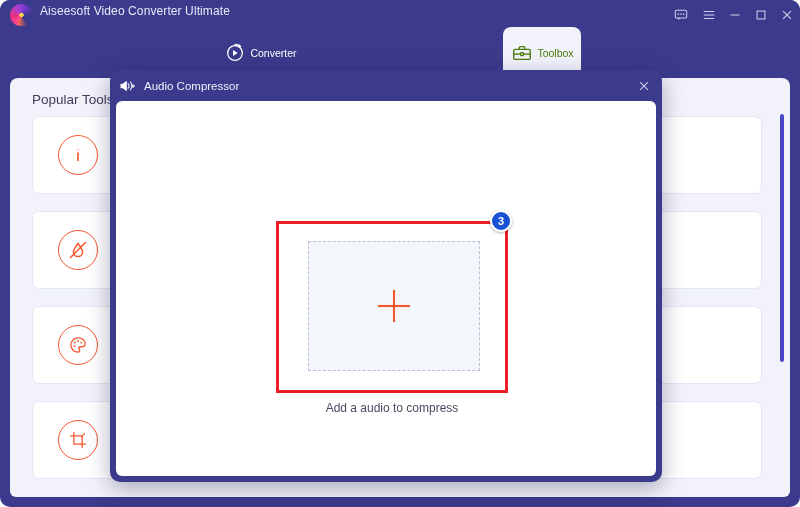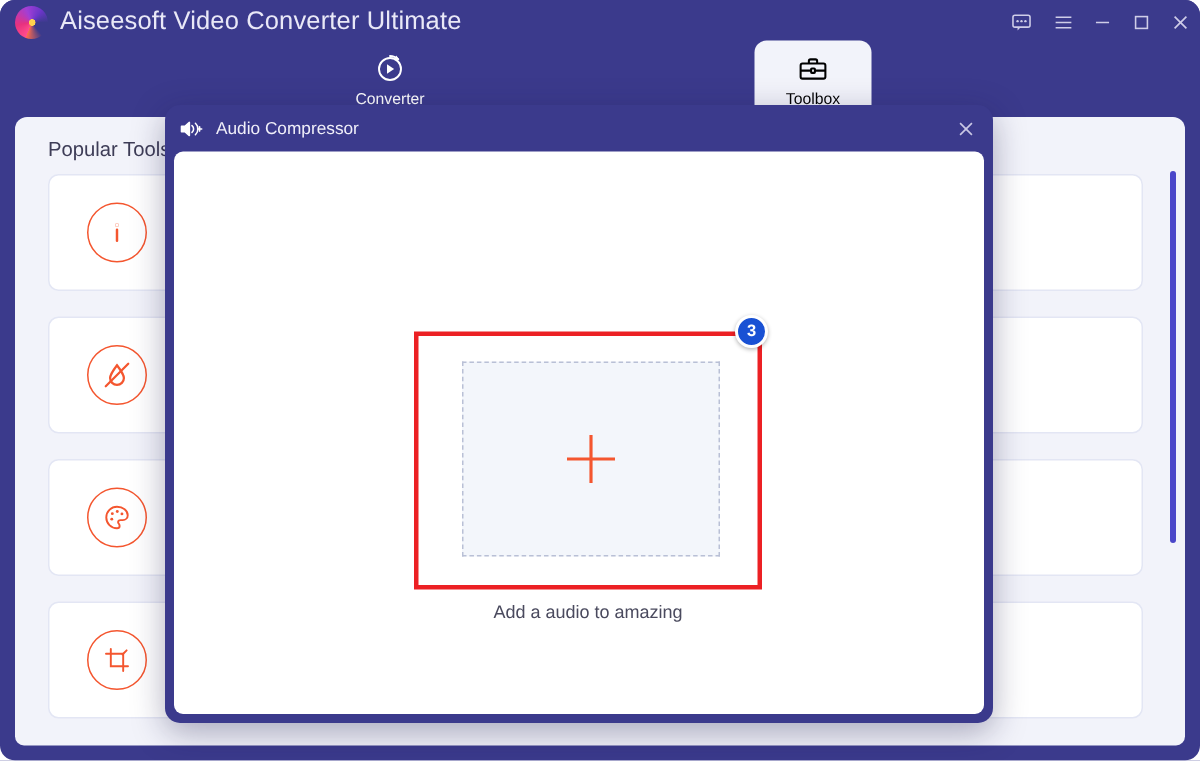--- a/index.html
+++ b/index.html
@@ -29,49 +29,49 @@
   #logo {
     position: absolute; left: 10px; top: 4px;
     width: 22px; height: 22px; border-radius: 50%;
     background:
       radial-gradient(circle at 52% 50%, #ffd34d 0 13%, rgba(255,211,77,0) 15%),
       conic-gradient(from 200deg, #ff4d8d 0deg, #e8317e 60deg, #a13fd6 140deg,
                      #6b35c9 200deg, #3b3a8c 250deg, #3b3a8c 300deg, #ff6b4d 360deg);
   }
   #app-title {
     position: absolute; left: 40px; top: 4px;
-    font-size: 17px; color: #e9e8f7; letter-spacing: .1px;
+    font-size: 12px; color: #e9e8f7; letter-spacing: .1px;
   }
   .win-ctl {
     position: absolute; top: 6px;
     width: 18px; height: 18px;
     display: flex; align-items: center; justify-content: center;
     color: #cfcde8;
   }
   .win-ctl svg { display: block; }
 
   
   #navbar {
     position: absolute; left: 0; top: 30px;
     width: 800px; height: 48px;
     background: #3b3a8c;
   }
   .nav-tab {
     position: absolute; top: -3px;
     width: 78px; height: 52px;
-    display: flex; flex-direction: column;
+    display: flex; flex-direction: row;
     align-items: center; justify-content: center;
     gap: 3px;
     border-radius: 8px 8px 0 0;
     color: #ffffff;
   }
   .nav-tab .nav-label { font-size: 10.5px; line-height: 12px; }
   .nav-tab.active {
     background: #f2f3fa;
-    color: #000000;
+    color: #4d7c0f;
   }
   .nav-icon { width: 24px; height: 22px; display:block; }
 
   
   #content {
     position: absolute; left: 10px; top: 78px;
     width: 780px; height: 419px;
     background: #f2f3fa;
     border-radius: 8px 8px 6px 6px;
     overflow: hidden;
@@ -407,19 +407,19 @@
 
         <div id="dropzone">
           <svg id="plus-icon" width="44" height="44" viewBox="0 0 44 44" stroke="currentColor" stroke-width="2.1">
             <line x1="22" y1="6" x2="22" y2="38"></line>
             <line x1="6" y1="22" x2="38" y2="22"></line>
           </svg>
         </div>
 
         <div id="badge">3</div>
 
-        <div id="dropzone-caption">Add a audio to amazing</div>
+        <div id="dropzone-caption">Add a audio to compress</div>
       </div>
 
     </div>
   </div>
 
 </div>
 
 </body></html>

